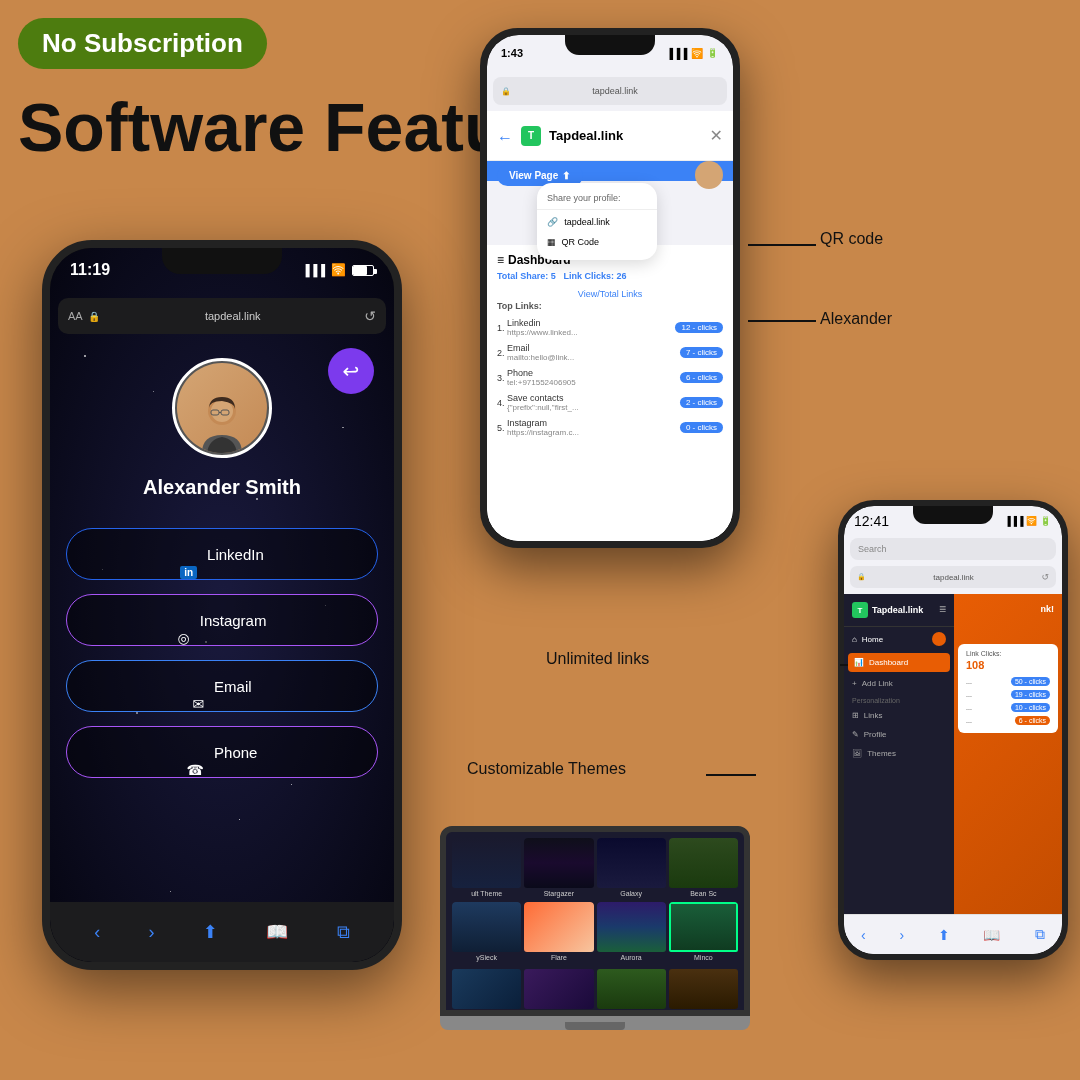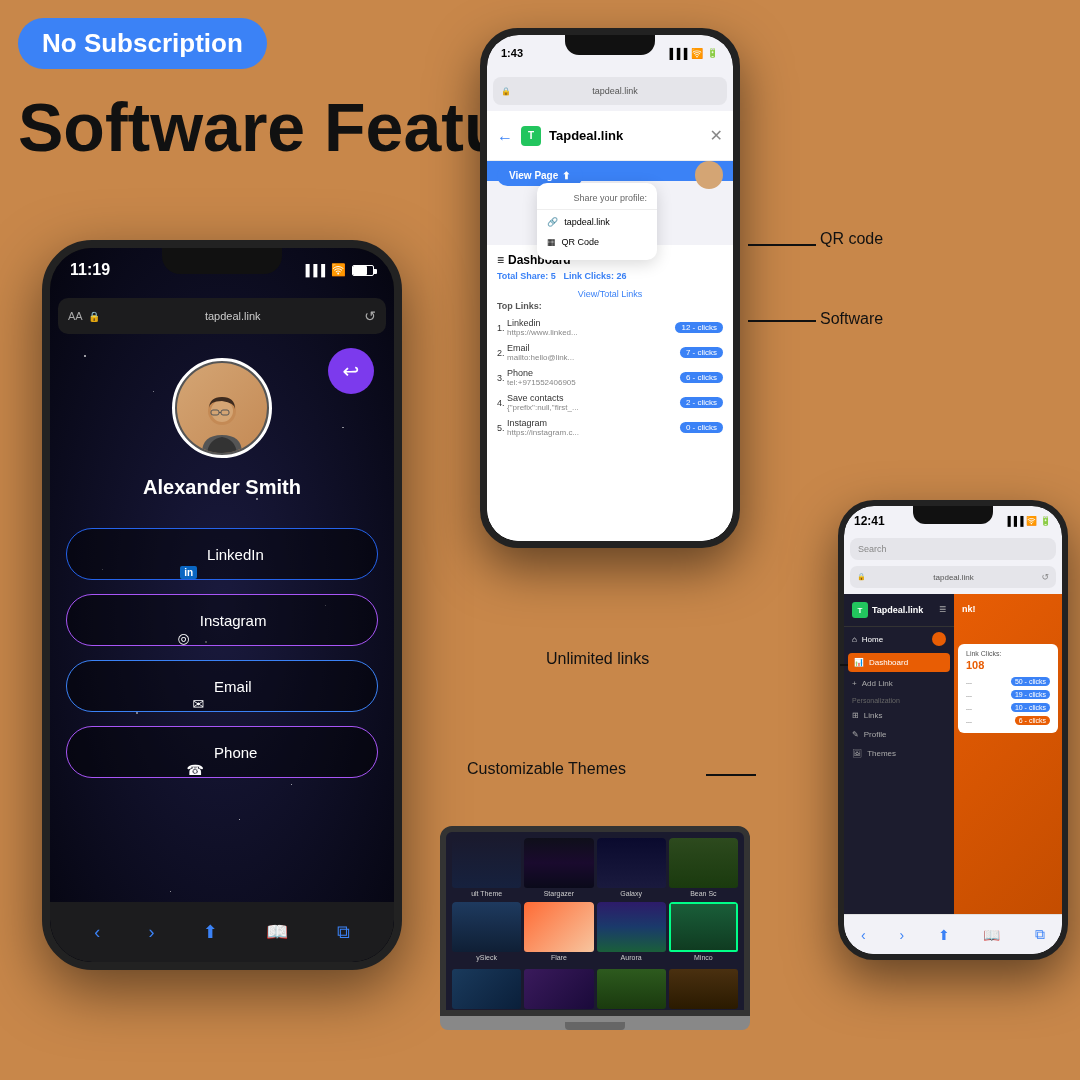--- a/index.html
+++ b/index.html
@@ -10,21 +10,21 @@
       font-family: -apple-system, BlinkMacSystemFont, 'Segoe UI', sans-serif;
       overflow: hidden;
       position: relative;
     }
 
     
     .badge {
       position: absolute;
       top: 18px;
       left: 18px;
-      background: #3b82f6;
+      background: #4d7c0f;
       color: #fff;
       border-radius: 40px;
       padding: 10px 24px;
       font-size: 26px;
       font-weight: 900;
       z-index: 10;
     }
 
     
     .main-title {
@@ -320,25 +320,24 @@
     }
     .cp-avatar-sm { width: 28px; height: 28px; border-radius: 50%; background: #d4a574; margin-left: auto; overflow: hidden; }
 
     
     .cp-dropdown {
       position: absolute;
       top: 148px;
       left: 50px;
       width: 120px;
       background: #fff;
-      border-radius: 10px;
+      border-radius: 15px;
       box-shadow: 0 4px 16px rgba(0,0,0,0.15);
       z-index: 10;
       padding: 8px 0;
-      text-align: right;
     }
     .cp-dropdown-title { font-size: 9px; color: #666; padding: 2px 10px 4px; }
     .cp-dropdown-item {
       display: flex;
       align-items: center;
       gap: 6px;
       padding: 5px 10px;
       font-size: 9px;
       color: #000;
     }
@@ -439,21 +438,21 @@
     }
     .rp-statusbar {
       position: absolute;
       top: 0; left: 0; right: 0;
       height: 30px;
       display: flex;
       align-items: center;
       padding: 0 10px;
       z-index: 5;
     }
-    .rp-time { font-size: 12px; font-weight: 700; }
+    .rp-time { font-size: 14px; font-weight: 400; }
     .rp-status-right { margin-left: auto; font-size: 9px; display: flex; gap: 3px; align-items: center; }
 
     .rp-search-bar {
       position: absolute;
       top: 32px; left: 6px; right: 6px;
       background: #e5e5ea;
       border-radius: 8px;
       height: 22px;
       display: flex;
       align-items: center;
@@ -510,21 +509,21 @@
 
     
     .rp-content {
       position: absolute;
       top: 88px;
       left: 110px;
       right: 0; bottom: 40px;
       background: linear-gradient(135deg, #E85D04 0%, #c44d00 100%);
       overflow: hidden;
     }
-    .rp-content-text { color: #fff; font-size: 9px; font-weight: 700; padding: 10px 8px; }
+    .rp-content-text { color: #fff; font-size: 9px; font-weight: 700; padding: 10px 8px; text-align: right; }
     .rp-dash-stats-box {
       position: absolute;
       top: 50px;
       left: 4px; right: 4px;
       background: #fff;
       border-radius: 6px;
       padding: 6px 8px;
     }
     .rp-dash-stat-title { font-size: 7px; color: #555; margin-bottom: 2px; }
     .rp-dash-stat-val { font-size: 11px; font-weight: 700; color: #E85D04; }
@@ -819,21 +818,21 @@
         </div>
         <span class="cp-link-badge">0 - clicks</span>
       </div>
     </div>
   </div>
 </div>
 
 <div class="annotation" style="left:820px;top:230px;">QR code</div>
 <div style="position:absolute;top:244px;left:748px;width:68px;height:1.5px;background:#111;z-index:19;"></div>
 
-<div class="annotation" style="left:820px;top:310px;">Software</div>
+<div class="annotation" style="left:820px;top:310px;">Alexander</div>
 <div style="position:absolute;top:320px;left:748px;width:68px;height:1.5px;background:#111;z-index:19;"></div>
 
 <div class="right-phone">
   <div class="right-phone-inner">
     <div class="rp-notch"></div>
     <div class="rp-statusbar">
       <span class="rp-time">12:41</span>
       <div class="rp-status-right">
         <span>▐▐▐</span>
         <span>🛜</span>

